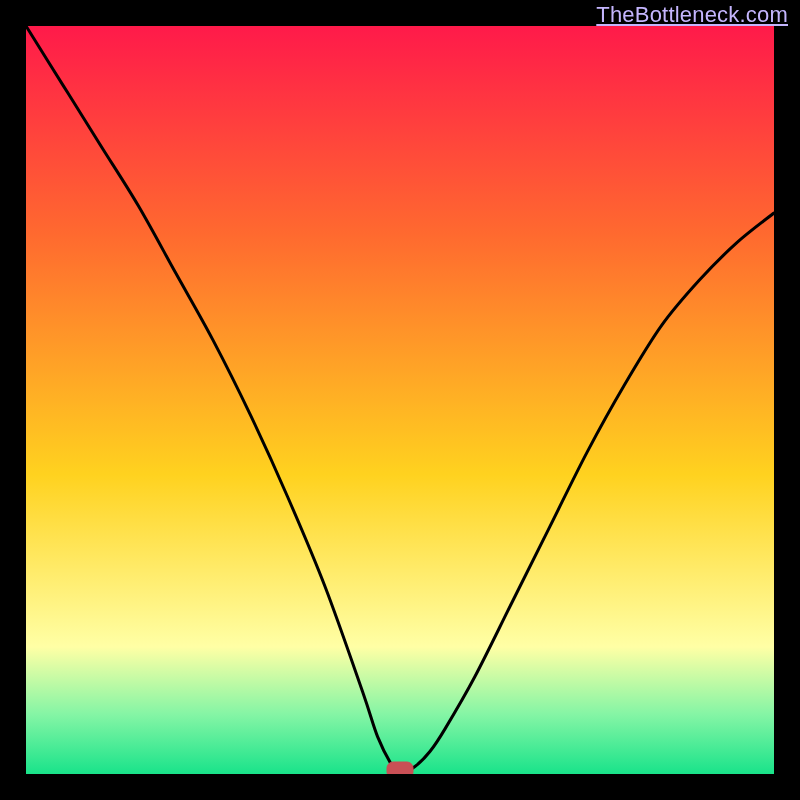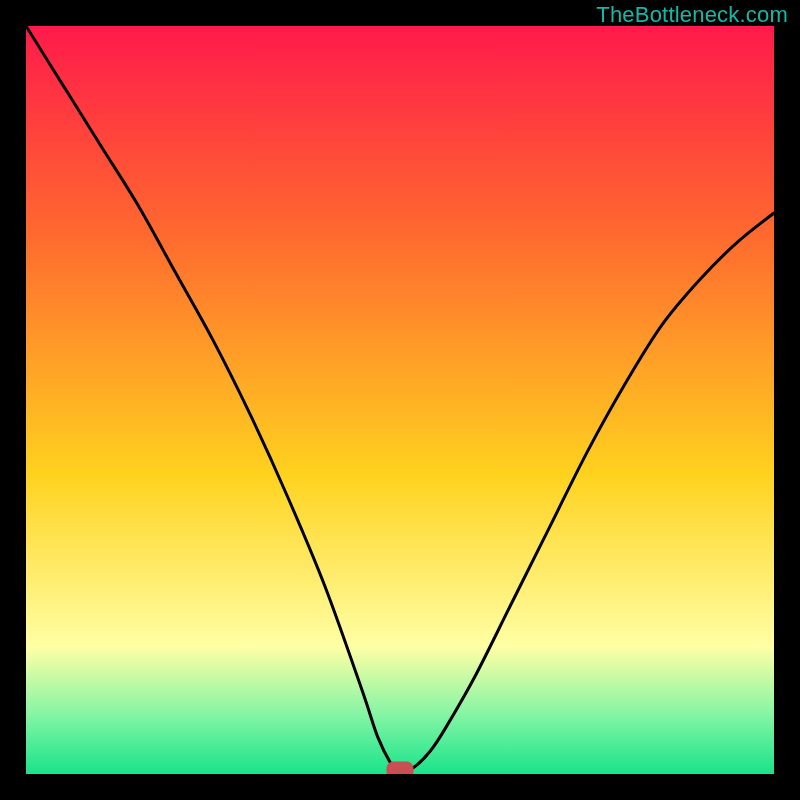--- a/index.html
+++ b/index.html
@@ -14,26 +14,27 @@
   .frame {
     position: relative;
     width: 800px;
     height: 800px;
     background: #000;
   }
   .watermark {
     position: absolute;
     top: 2px;
     right: 12px;
-    color: #14b8a6;
+    color: #c4b5fd;
     font-size: 22px;
     font-weight: 500;
     letter-spacing: 0.2px;
     z-index: 50;
     user-select: none;
+    text-decoration: underline;
   }
   .plot-wrap {
     position: absolute;
     left: 26px;
     top: 26px;
     width: 748px;
     height: 748px;
   }
   svg {
     display: block;

